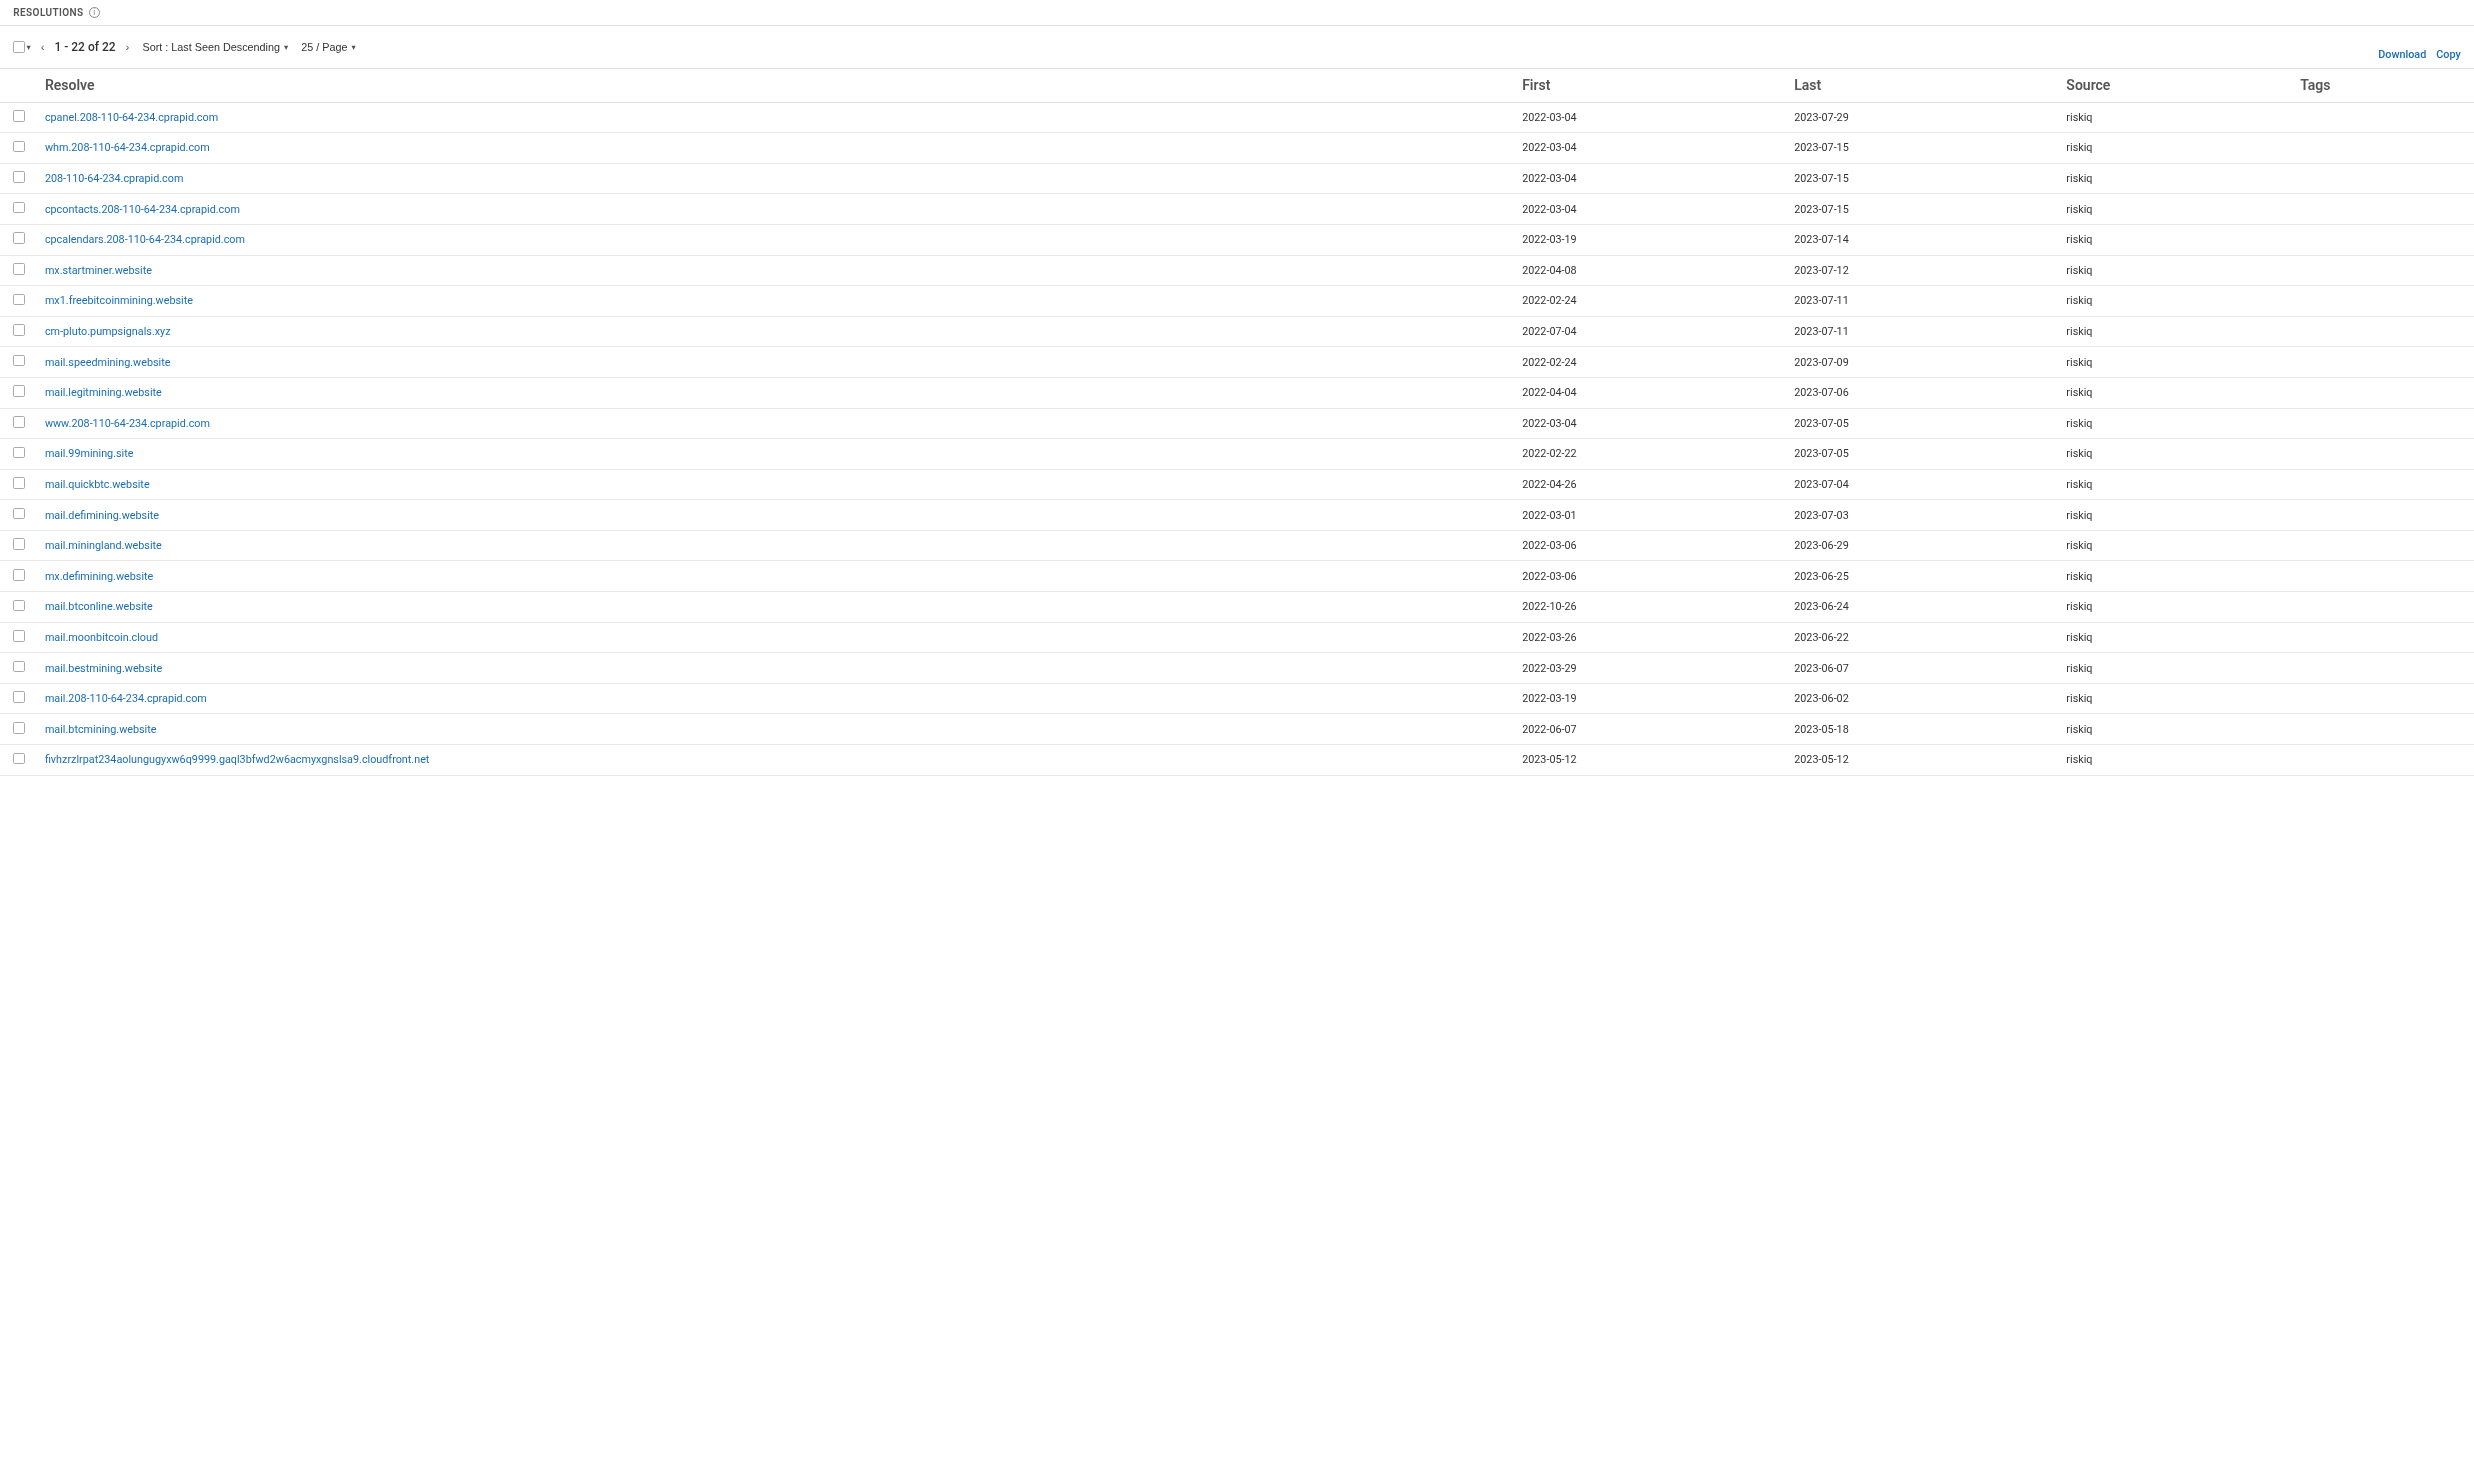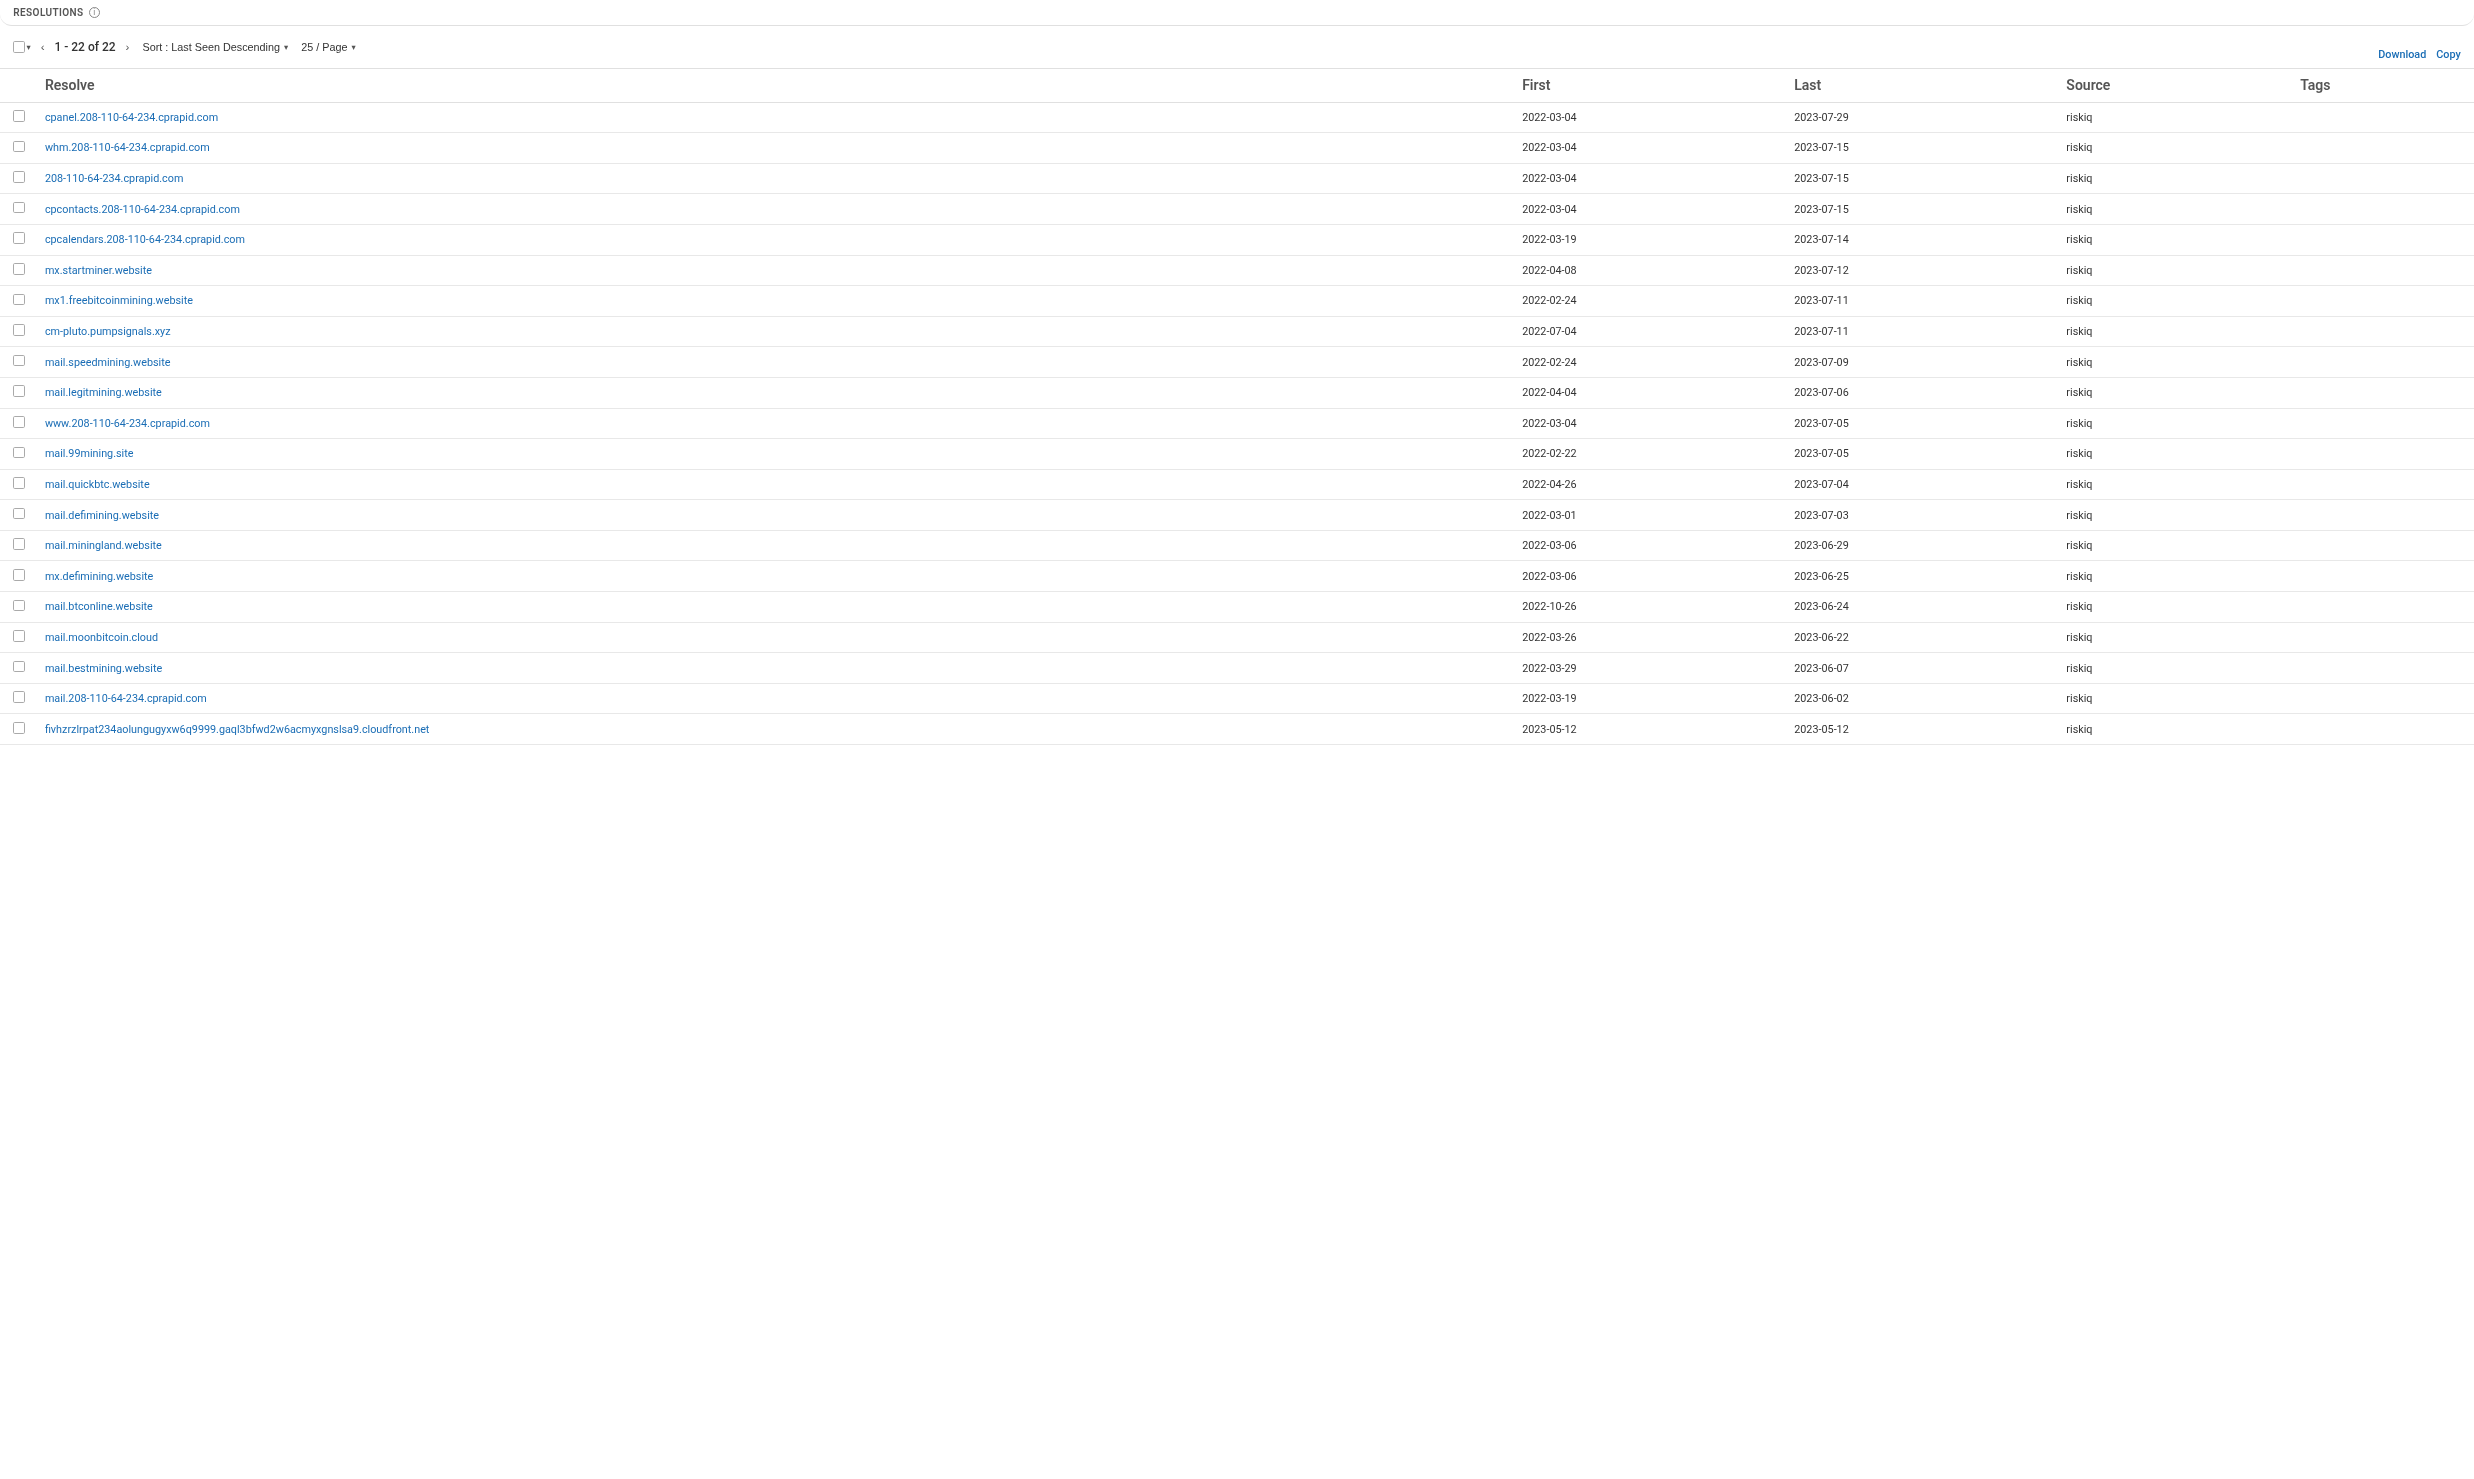--- a/index.html
+++ b/index.html
@@ -12,21 +12,20 @@
       font-size: 10.8px;
       color: #333;
       background: #fff;
     }
     .page-header {
       display: flex;
       align-items: center;
       padding: 6.6px 13.3px;
       border-bottom: 0.8px solid #e0e0e0;
       background: #fff;
-      border-radius: 12px;
     }
     .section-title {
       font-size: 10px;
       font-weight: 600;
       color: #555;
       letter-spacing: 0.4px;
       text-transform: uppercase;
       display: flex;
       align-items: center;
       gap: 3.3px;
@@ -379,20 +378,28 @@
         <tr>
           <td class="col-checkbox"><span class="checkbox"></span></td>
           <td><a class="resolve-link">mail.208-110-64-234.cprapid.com</a></td>
           <td class="col-first">2022-03-19</td>
           <td class="col-last">2023-06-02</td>
           <td class="col-source">riskiq</td>
           <td class="col-tags"></td>
         </tr>
         <tr>
           <td class="col-checkbox"><span class="checkbox"></span></td>
+          <td><a class="resolve-link">mail.btcmining.website</a></td>
+          <td class="col-first">2022-06-07</td>
+          <td class="col-last">2023-05-18</td>
+          <td class="col-source">riskiq</td>
+          <td class="col-tags"></td>
+        </tr>
+        <tr>
+          <td class="col-checkbox"><span class="checkbox"></span></td>
           <td><a class="resolve-link">fivhzrzlrpat234aolungugyxw6q9999.gaql3bfwd2w6acmyxgnslsa9.cloudfront.net</a></td>
           <td class="col-first">2023-05-12</td>
           <td class="col-last">2023-05-12</td>
           <td class="col-source">riskiq</td>
           <td class="col-tags"></td>
         </tr>
       </tbody>
   </table>
 </div>
 

